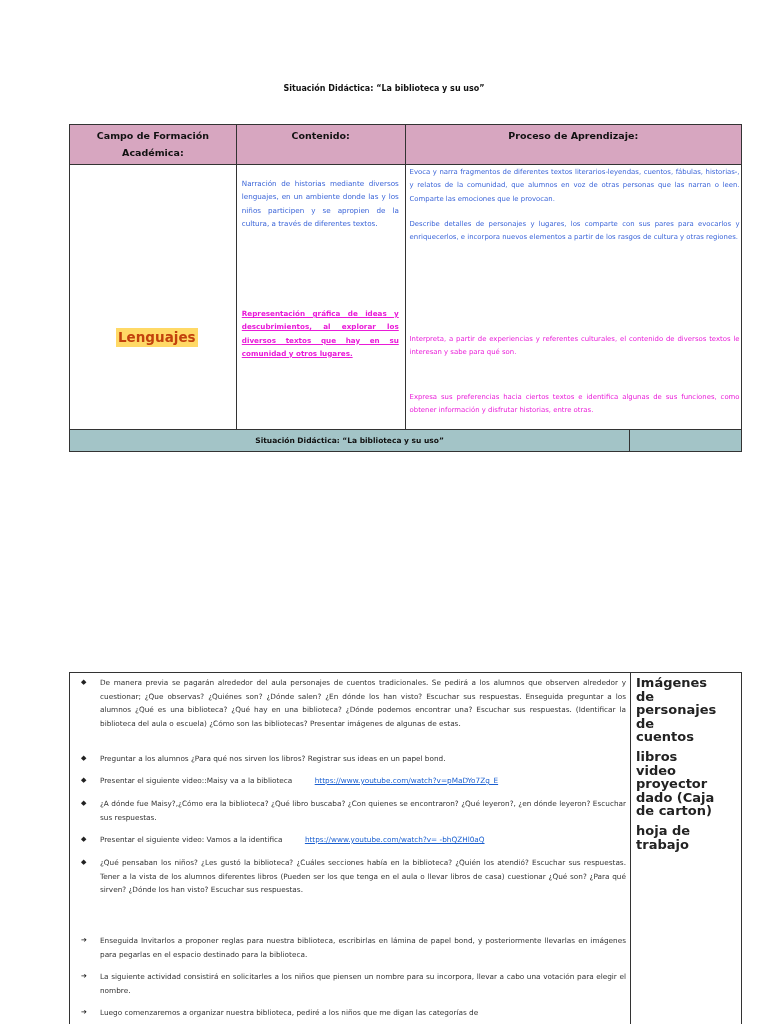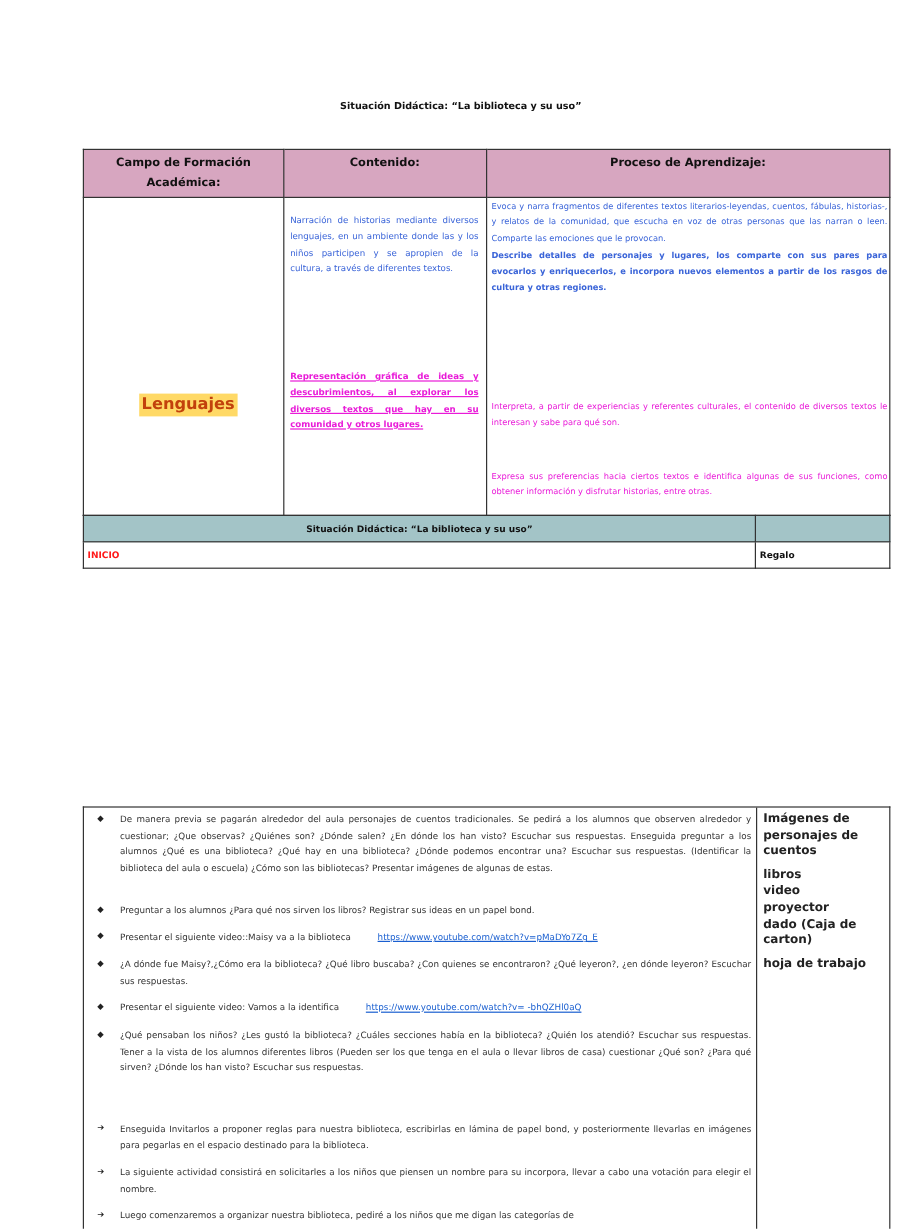--- a/index.html
+++ b/index.html
@@ -81,21 +81,21 @@
       position: absolute; left: 0; width: 556px;
       font-size: 7.3px; line-height: 13.6px; color: #333;
     }
     .bullet .mark {
       position: absolute; left: 11px; top: 0; font-size: 7px; color: #222;
     }
     .bullet .txt {
       display: block; margin-left: 30px; text-align: justify;
     }
     .link { color: #1a5fd0; text-decoration: underline; padding-left: 20px; }
-    .res-item { font-size: 10px; font-weight: bold; color: #222; line-height: 13.6px; }
+    .res-item { font-size: 13px; font-weight: bold; color: #222; line-height: 13.6px; }
     .res-gap { margin-top: 6px; }
   </style>
 </head>
 <body>
 
 <div class="page-title">Situación Didáctica: “La biblioteca y su uso”</div>
 
 <table class="tbl1">
   <tbody>
       <tr class="hdr">
@@ -105,38 +105,34 @@
   </tr>
   <tr>
     <td class="col1 campo-cell">
       <span class="campo-label">Lenguajes</span>
     </td>
     <td class="col2 cont-cell">
       <div class="cont-blue">Narración de historias mediante diversos lenguajes, en un ambiente donde las y los niños participen y se apropien de la cultura, a través de diferentes textos.</div>
       <div class="cont-magenta">Representación gráfica de ideas y descubrimientos, al explorar los diversos textos que hay en su comunidad y otros lugares.</div>
     </td>
     <td class="col3 proc-cell">
-      <div class="proc-p proc-blue" style="top:1px;">Evoca y narra fragmentos de diferentes textos literarios-leyendas, cuentos, fábulas, historias-, y relatos de la comunidad, que escucha en voz de otras personas que las narran o leen. Comparte las emociones que le provocan.</div>
-      <div class="proc-p proc-blue" style="top:42px;font-weight:bold;">Describe detalles de personajes y lugares, los comparte con sus pares para evocarlos y enriquecerlos, e incorpora nuevos elementos a partir de los rasgos de cultura y otras regiones.</div>
+      <div class="proc-p proc-blue" style="top:1px;">Evoca y narra fragmentos de diferentes textos literarios-leyendas, cuentos, fábulas, historias-, y relatos de la comunidad, que alumnos en voz de otras personas que las narran o leen. Comparte las emociones que le provocan.</div>
+      <div class="proc-p proc-blue" style="top:53px;">Describe detalles de personajes y lugares, los comparte con sus pares para evocarlos y enriquecerlos, e incorpora nuevos elementos a partir de los rasgos de cultura y otras regiones.</div>
       <div class="proc-p proc-mag" style="top:168px;">Interpreta, a partir de experiencias y referentes culturales, el contenido de diversos textos le interesan y sabe para qué son.</div>
       <div class="proc-p proc-mag" style="top:226px;">Expresa sus preferencias hacia ciertos textos e identifica algunas de sus funciones, como obtener información y disfrutar historias, entre otras.</div>
     </td>
   </tr>
 </tbody>
   </table>
 
 <table class="tbl2">
   <tbody>
       <tr class="row-situ">
     <td class="c-main center">Situación Didáctica: “La biblioteca y su uso”</td>
     <td class="c-res"></td>
-  </tr>
-  <tr class="row-inicio">
-    <td class="c-main inicio-label">INICIO</td>
-    <td class="c-res">Regalo</td>
   </tr>
 </tbody>
   </table>
 
 <div class="tbl3">
   <div class="main-col">
     <div class="bullet" style="top:3px;">
       <span class="mark">◆</span>
       <span class="txt">De manera previa se pagarán alrededor del aula   personajes de cuentos tradicionales.  Se pedirá a los alumnos que observen alrededor y cuestionar; ¿Que observas? ¿Quiénes son? ¿Dónde salen? ¿En dónde los han visto? Escuchar sus respuestas. Enseguida preguntar a los alumnos ¿Qué es una biblioteca? ¿Qué hay en una biblioteca? ¿Dónde podemos encontrar una? Escuchar sus respuestas. (Identificar la biblioteca del aula o escuela) ¿Cómo son las bibliotecas? Presentar imágenes de algunas de estas.</span>
     </div>

